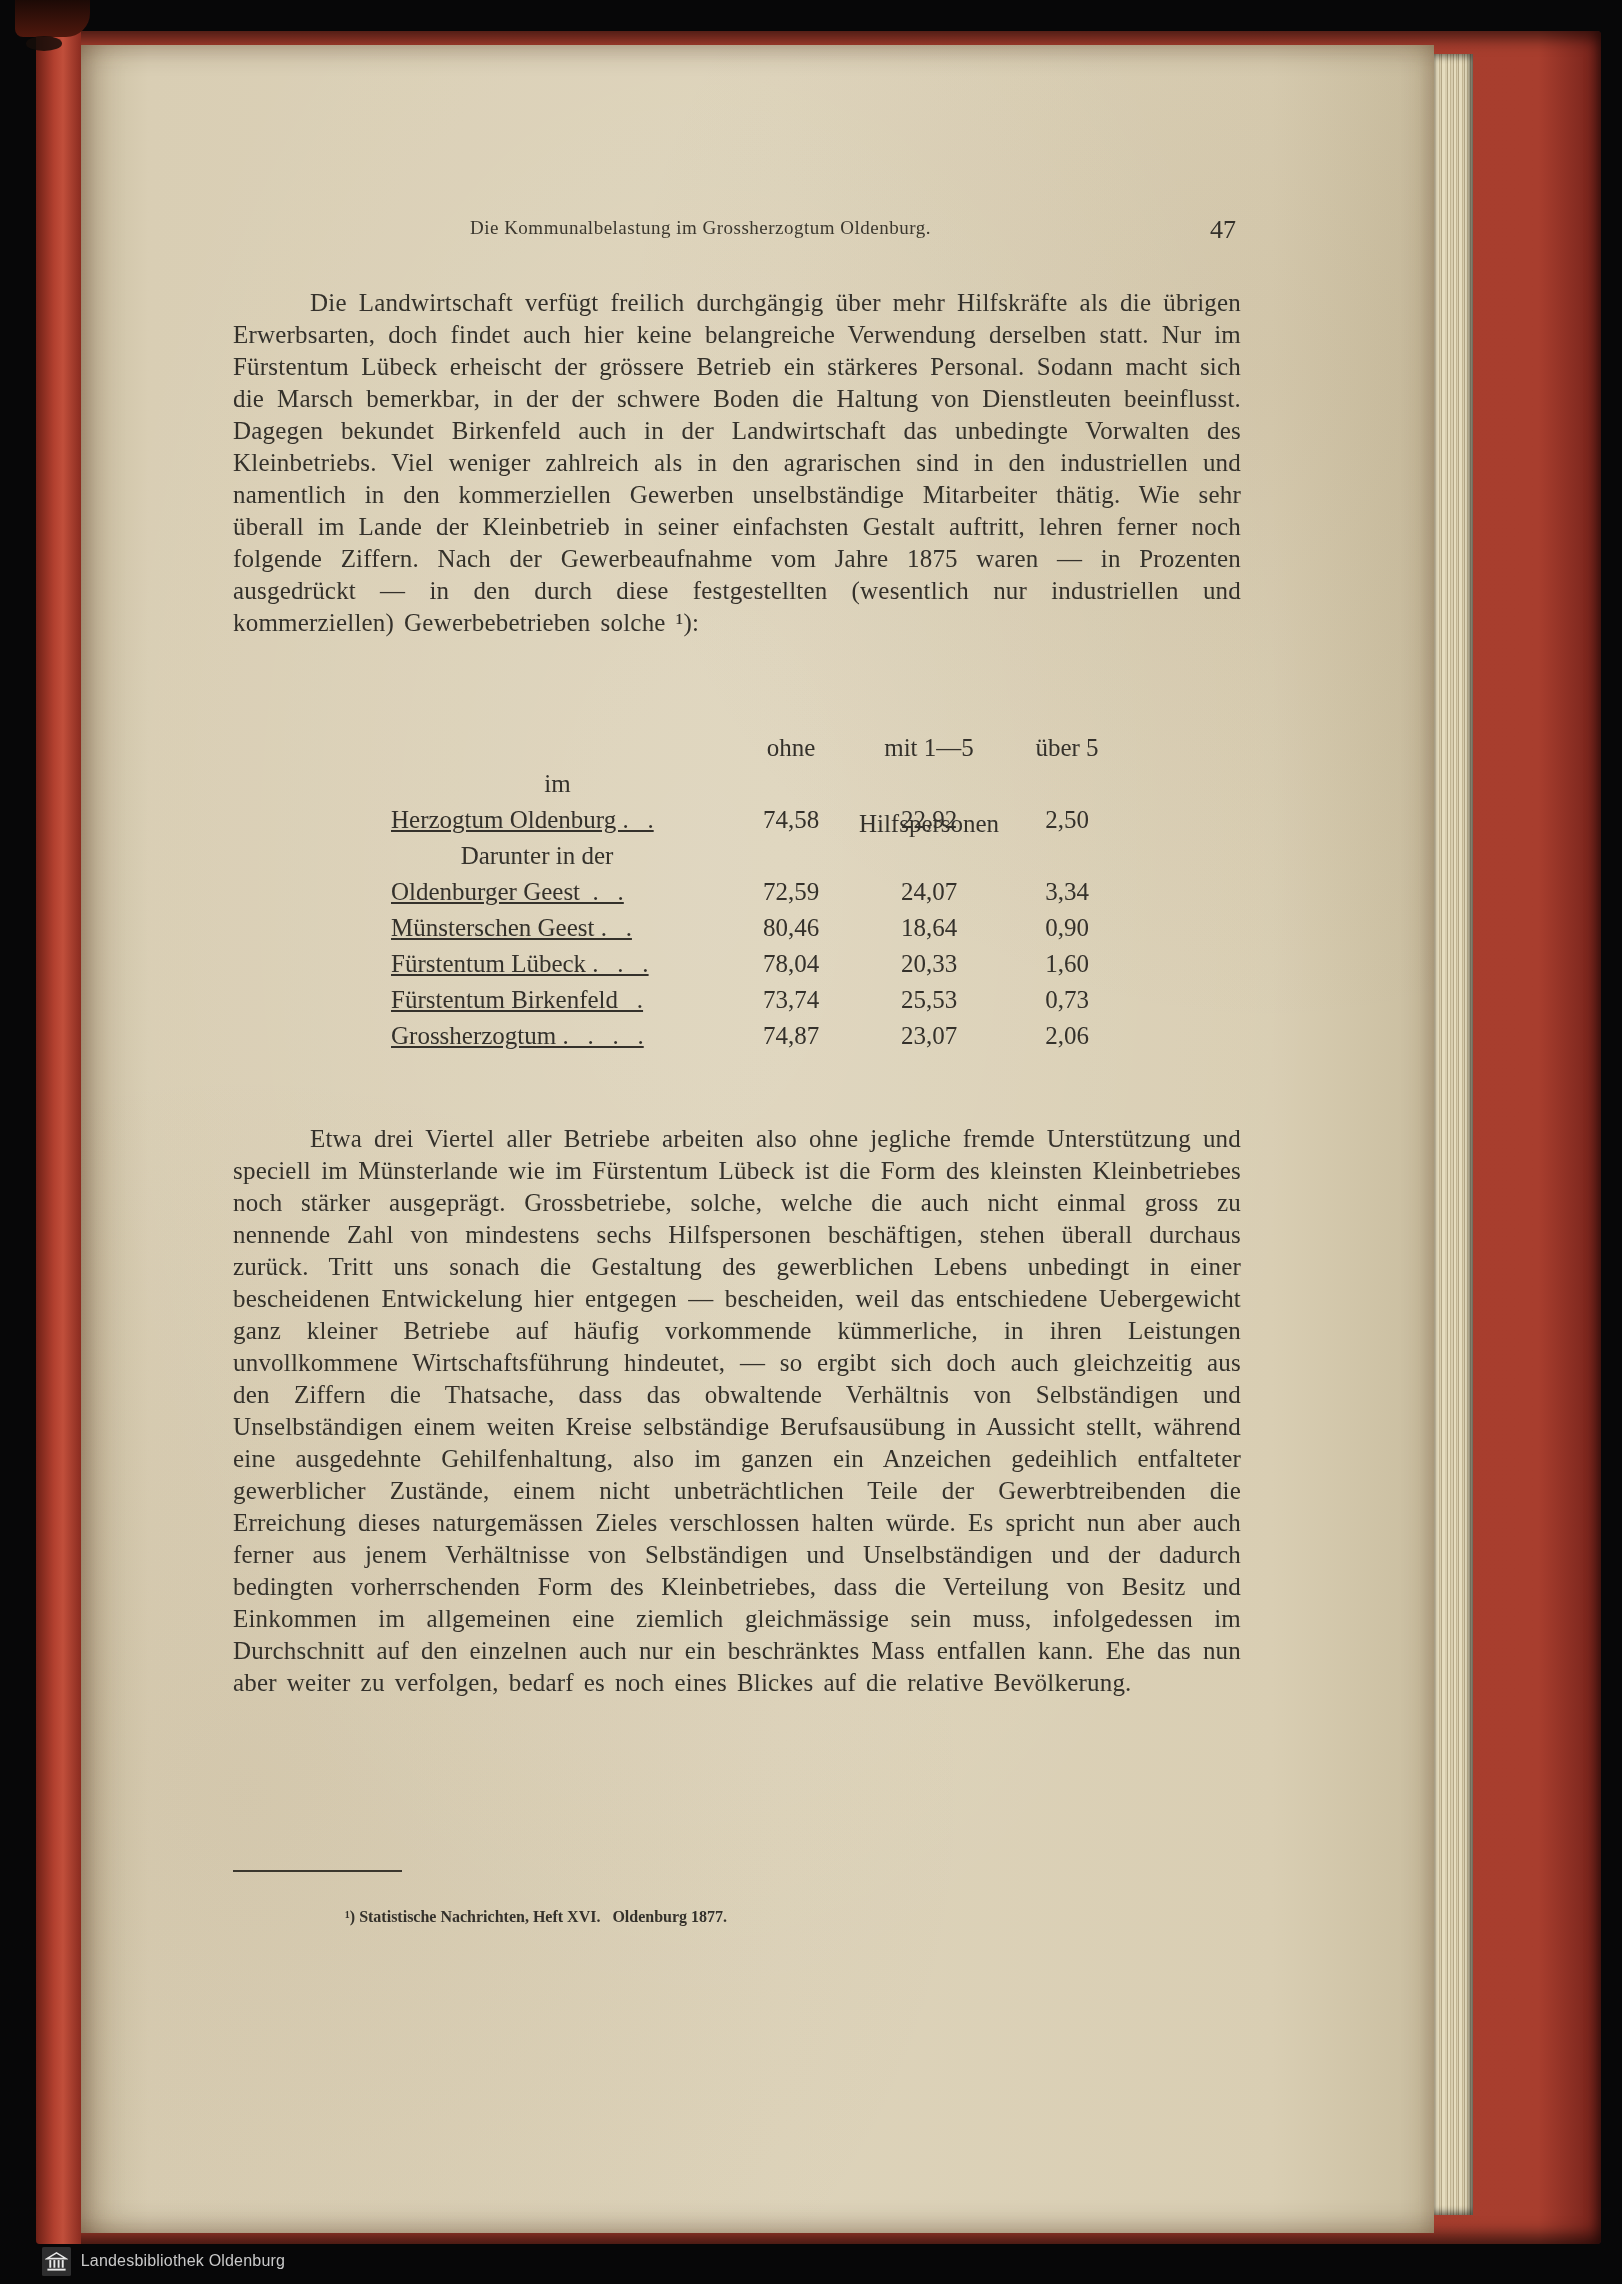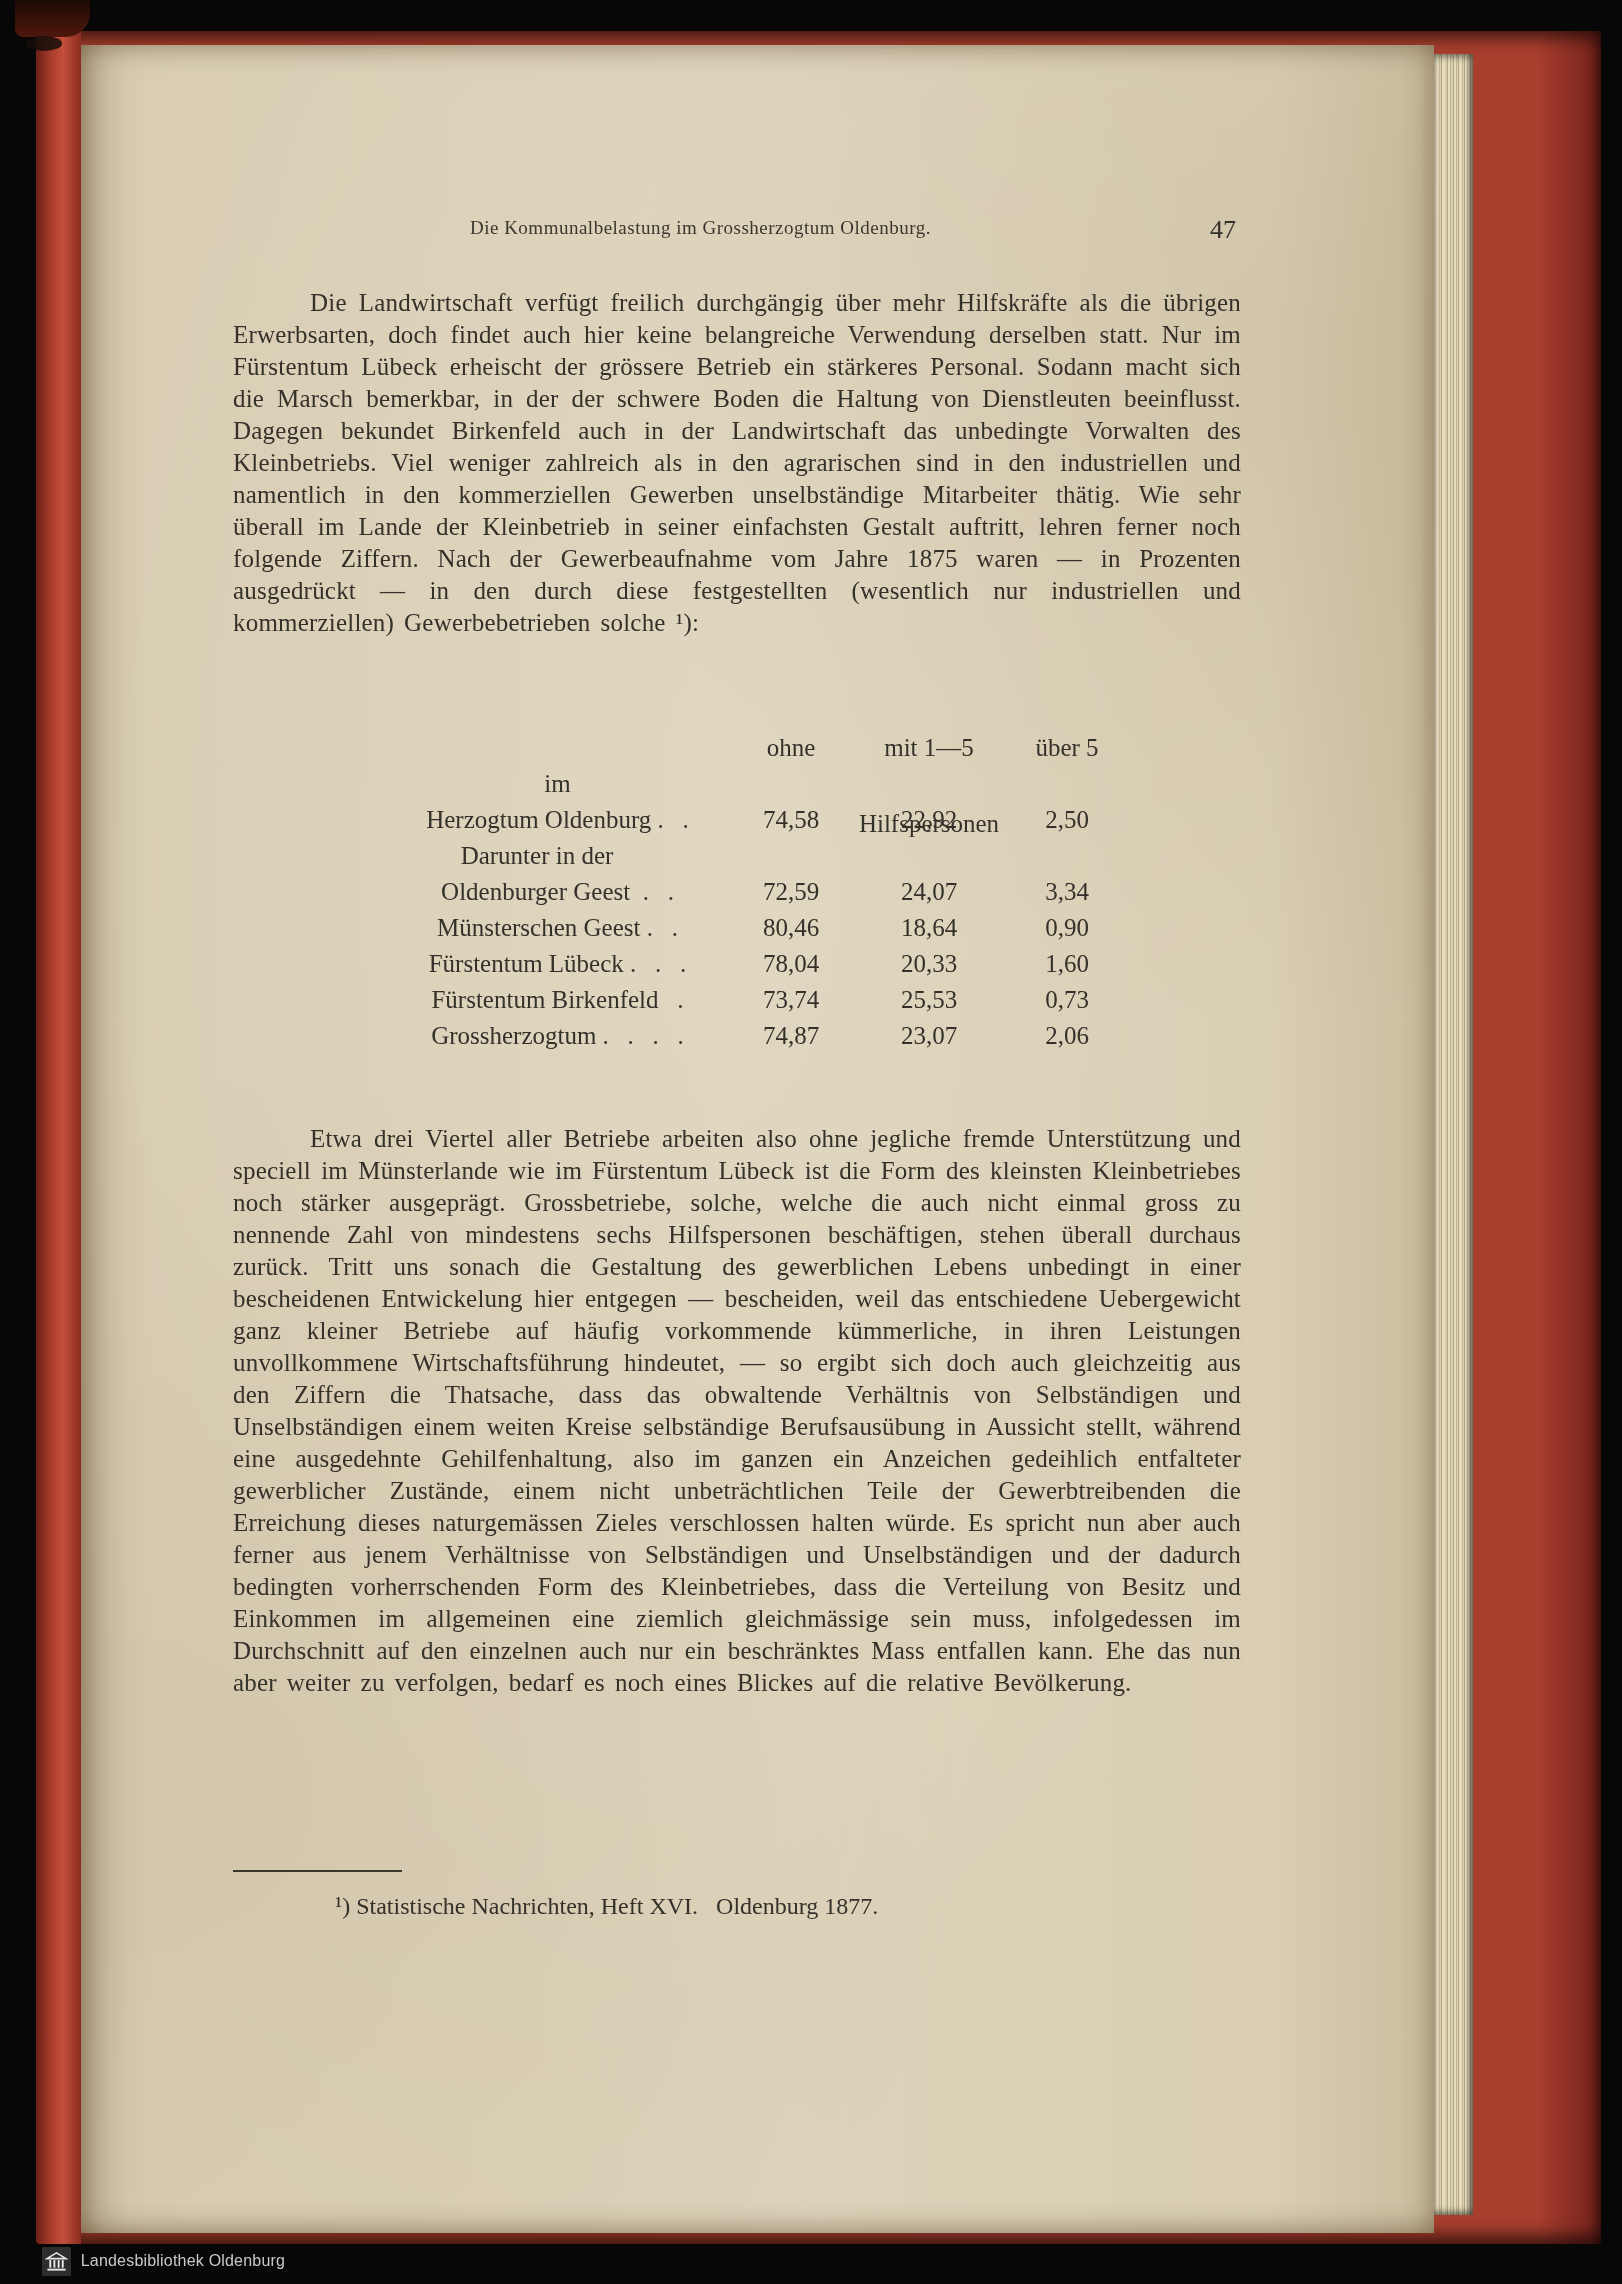--- a/index.html
+++ b/index.html
@@ -54,32 +54,32 @@
   .para.indent{text-indent:77px;}
   .para-1{top:242px;}
   .para-2{top:1054px;margin-top:24px;}
 
   
   .stat-table{position:absolute;left:310px;top:685px;width:758px;
         font-size:25px;color:#34312b;}
   .t-row{display:grid;grid-template-columns:333px 134px 142px 134px;
         height:36px;line-height:36px;}
   .cell{overflow:visible;}
-  .cell.label{text-align:center;white-space:pre;}
+  .cell.label{text-align:left;white-space:pre;text-decoration:underline;}
   .cell.num{text-align:center;white-space:nowrap;}
   .cell.subhead{text-align:center;white-space:normal;padding-right:41px;}
   .cell.im{text-align:center;white-space:normal;}
   .cell.span3{grid-column:2 / span 3;text-align:center;margin-top:40px;}
 
   
   .footnote-rule{position:absolute;left:152px;top:1825px;width:169px;height:1.6px;
         background:#3b372e;}
-  .footnote{position:absolute;left:152px;top:1840px;width:1008px;margin:6px;
-        font-size:24px;line-height:31px;text-indent:96px;white-space:pre-wrap;
-        color:#34312b;}
+  .footnote{position:absolute;left:152px;top:1840px;width:1008px;margin:16px;
+        font-size:16px;line-height:31px;text-indent:96px;white-space:pre-wrap;
+        color:#34312b;font-weight:bold;}
 
   
   .watermark{position:absolute;left:42px;top:2245px;height:32px;
         display:flex;align-items:center;gap:9.7px;
         font-family:"Liberation Sans","DejaVu Sans",sans-serif;}
   .wm-logo{width:29px;height:29px;background:rgba(255,255,255,.16);
         display:flex;align-items:center;justify-content:center;border-radius:1.6px;}
   .wm-text{font-size:16px;color:#c9c9c9;letter-spacing:0.2px;}
 </style>
 </head>

